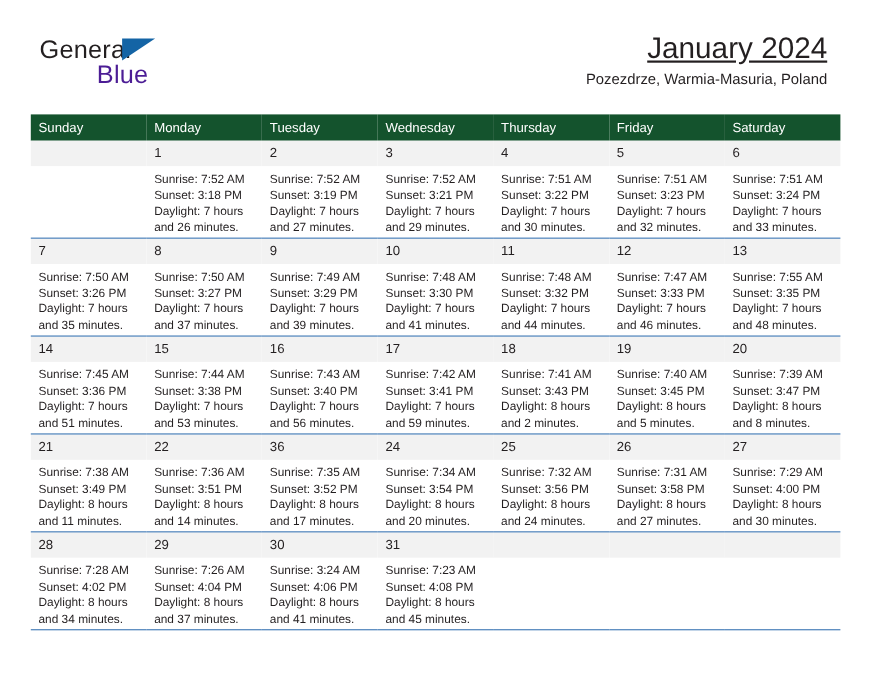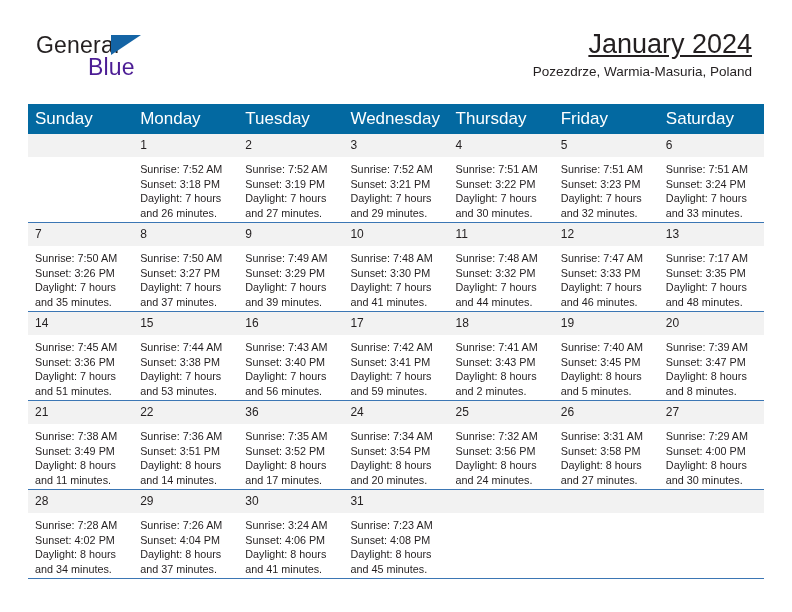--- a/index.html
+++ b/index.html
@@ -88,23 +88,23 @@
   
   .calendar {
     position: absolute;
     left: 28px;
     top: 104px;
     width: 736px;
     border-collapse: collapse;
     table-layout: fixed;
   }
   .calendar th {
-    background: #0369a1;
+    background: #14532d;
     color: #ffffff;
-    font-size: 17px;
+    font-size: 12px;
     font-weight: normal;
     text-align: left;
     padding: 5px 0 5px 7px;
     height: 11px;
     border: none;
   }
   .calendar td {
     vertical-align: top;
     padding: 0;
     border: none;
@@ -277,21 +277,21 @@
             <div class="details">
               <div>Sunrise: 7:47 AM</div>
               <div>Sunset: 3:33 PM</div>
               <div>Daylight: 7 hours</div>
               <div>and 46 minutes.</div>
             </div>
           </td>
           <td>
             <span class="daynum">13</span>
             <div class="details">
-              <div>Sunrise: 7:17 AM</div>
+              <div>Sunrise: 7:55 AM</div>
               <div>Sunset: 3:35 PM</div>
               <div>Daylight: 7 hours</div>
               <div>and 48 minutes.</div>
             </div>
           </td>
         </tr>
         <tr>
           <td>
             <span class="daynum">14</span>
             <div class="details">
@@ -398,21 +398,21 @@
             <div class="details">
               <div>Sunrise: 7:32 AM</div>
               <div>Sunset: 3:56 PM</div>
               <div>Daylight: 8 hours</div>
               <div>and 24 minutes.</div>
             </div>
           </td>
           <td>
             <span class="daynum">26</span>
             <div class="details">
-              <div>Sunrise: 3:31 AM</div>
+              <div>Sunrise: 7:31 AM</div>
               <div>Sunset: 3:58 PM</div>
               <div>Daylight: 8 hours</div>
               <div>and 27 minutes.</div>
             </div>
           </td>
           <td>
             <span class="daynum">27</span>
             <div class="details">
               <div>Sunrise: 7:29 AM</div>
               <div>Sunset: 4:00 PM</div>

